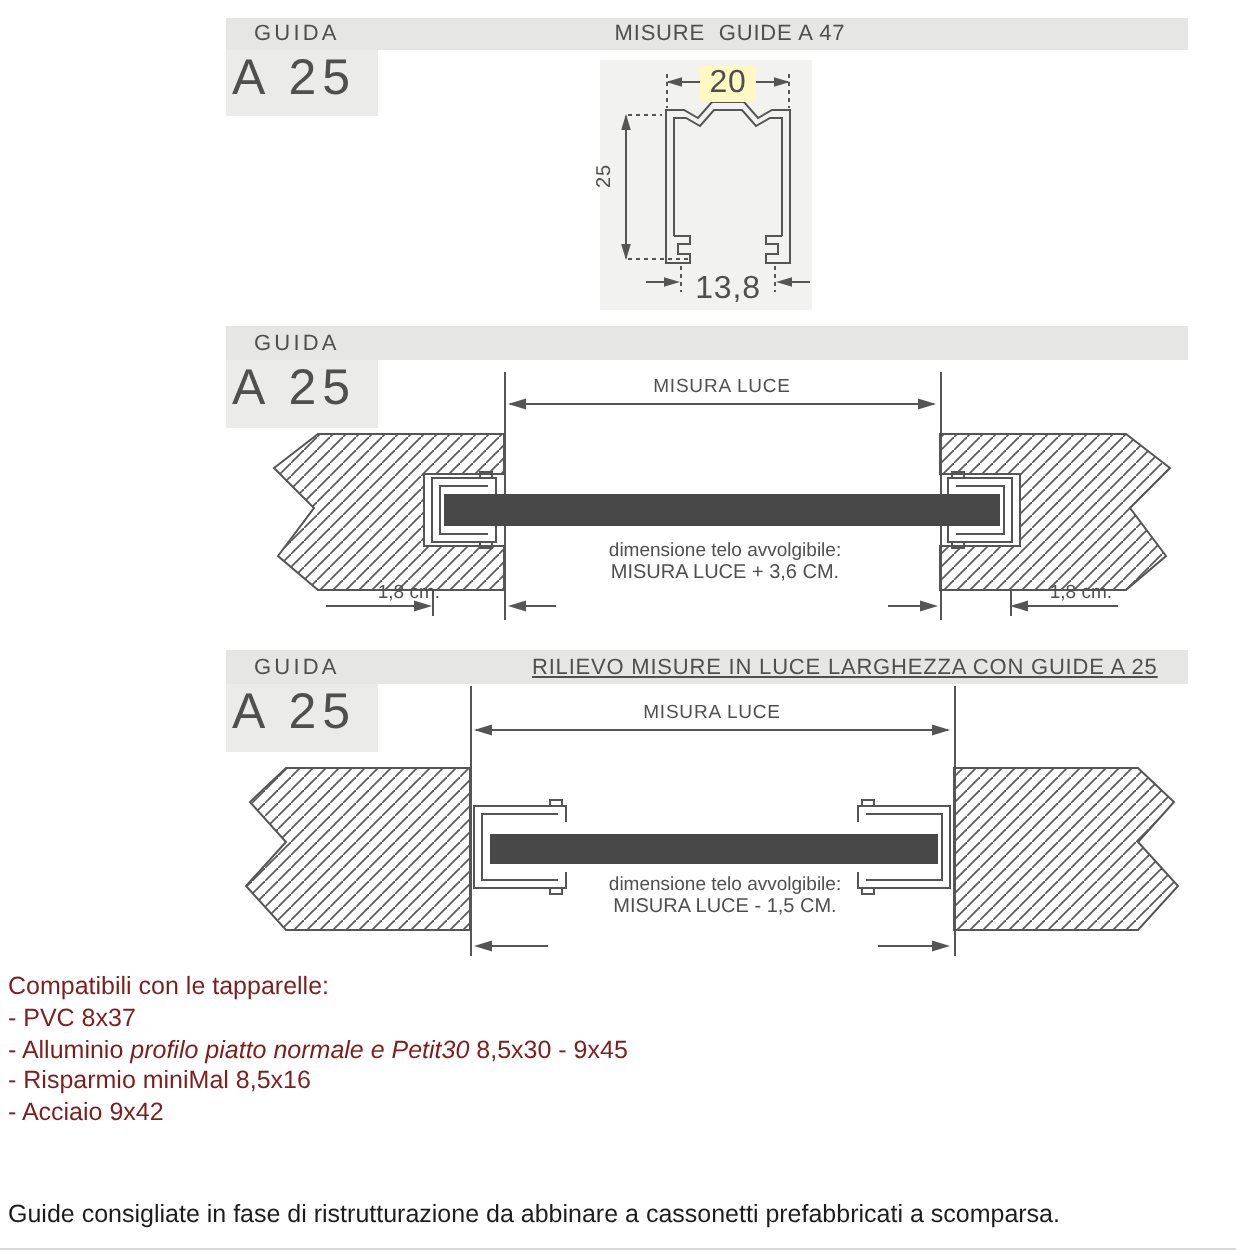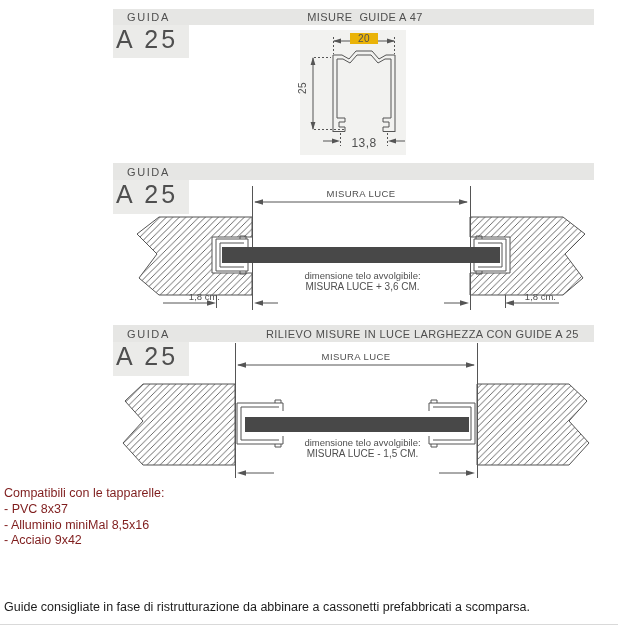--- a/index.html
+++ b/index.html
@@ -10,36 +10,36 @@
   .bar{position:absolute;left:113px;width:481px;height:16px;background:#e6e6e4;}
   .bar1{top:9px;}  .bar2{top:163px;height:17px;} .bar3{top:325px;height:17px;}
 
   .guida{position:absolute;left:127px;font-size:11px;letter-spacing:1.6px;color:#4f4f4f;}
   .g1{top:11px;} .g2{top:166px;} .g3{top:328px;}
 
   .title{position:absolute;font-size:11px;letter-spacing:.4px;color:#4f4f4f;
          white-space:pre;text-align:center;}
   .t1{top:11px;left:240px;width:250px;}
   .t2{top:166px;left:252px;width:300px;}
-  .t3{top:328px;left:266px;width:300px;}
+  .t3{top:328px;left:266px;width:300px;text-decoration:underline;}
 
   
   .modelbox{position:absolute;left:113px;width:76px;background:#ebebe9;color:#4f4f4f;
             font-size:25px;letter-spacing:3px;display:flex;align-items:flex-start;padding-left:3px;
             box-sizing:border-box;}
   .m1{top:25px;height:33px;} .m2{top:180px;height:34px;} .m3{top:342px;height:34px;}
 
   svg{position:absolute;}
   .d1{left:300px;top:30px;} .d2{left:113px;top:186px;} .d3{left:113px;top:343px;}
 
   
   .dlab{position:absolute;font-size:9.5px;color:#4f4f4f;letter-spacing:.4px;text-align:center;}
-  .dim20{left:350px;top:33px;width:28px;font-size:10px;background:#eab308;}
+  .dim20{left:350px;top:33px;width:28px;font-size:16px;background:#fef9c3;}
   .dim25{left:288px;top:82px;width:30px;height:12px;font-size:10px;transform:rotate(-90deg);}
-  .dim138{left:346px;top:136px;width:36px;font-size:12px;background:#f2f2f0;}
+  .dim138{left:346px;top:136px;width:36px;font-size:16px;background:#f2f2f0;}
 
   .span2{left:254px;top:188px;width:214px;}
   .span3{left:237px;top:351px;width:238px;}
 
   .note{position:absolute;font-size:9.5px;line-height:11px;color:#4f4f4f;text-align:center;}
   .note2{left:280px;top:270px;width:165px;}
   .note3{left:280px;top:437px;width:165px;}
   .note .big{font-size:10px;}
 
   .off18{position:absolute;font-size:9.5px;color:#4f4f4f;width:50px;text-align:right;}
@@ -201,19 +201,20 @@
   </svg>
   <div class="dlab span3">MISURA LUCE</div>
   <div class="note note3">
     <div>dimensione telo avvolgibile:</div>
     <div class="big">MISURA LUCE - 1,5 CM.</div>
   </div>
 
   <div class="compat">
     <div>Compatibili con le tapparelle:</div>
     <div>- PVC 8x37</div>
-    <div>- Alluminio miniMal 8,5x16</div>
+    <div><span>- Alluminio </span><i>profilo piatto normale e Petit30</i><span> 8,5x30 - 9x45</span></div>
+    <div>- Risparmio miniMal 8,5x16</div>
     <div>- Acciaio 9x42</div>
   </div>
   <div class="footer">Guide consigliate in fase di ristrutturazione da abbinare a cassonetti prefabbricati a scomparsa.</div>
   <div class="divider"></div>
 
 </div>
 
 </body></html>

